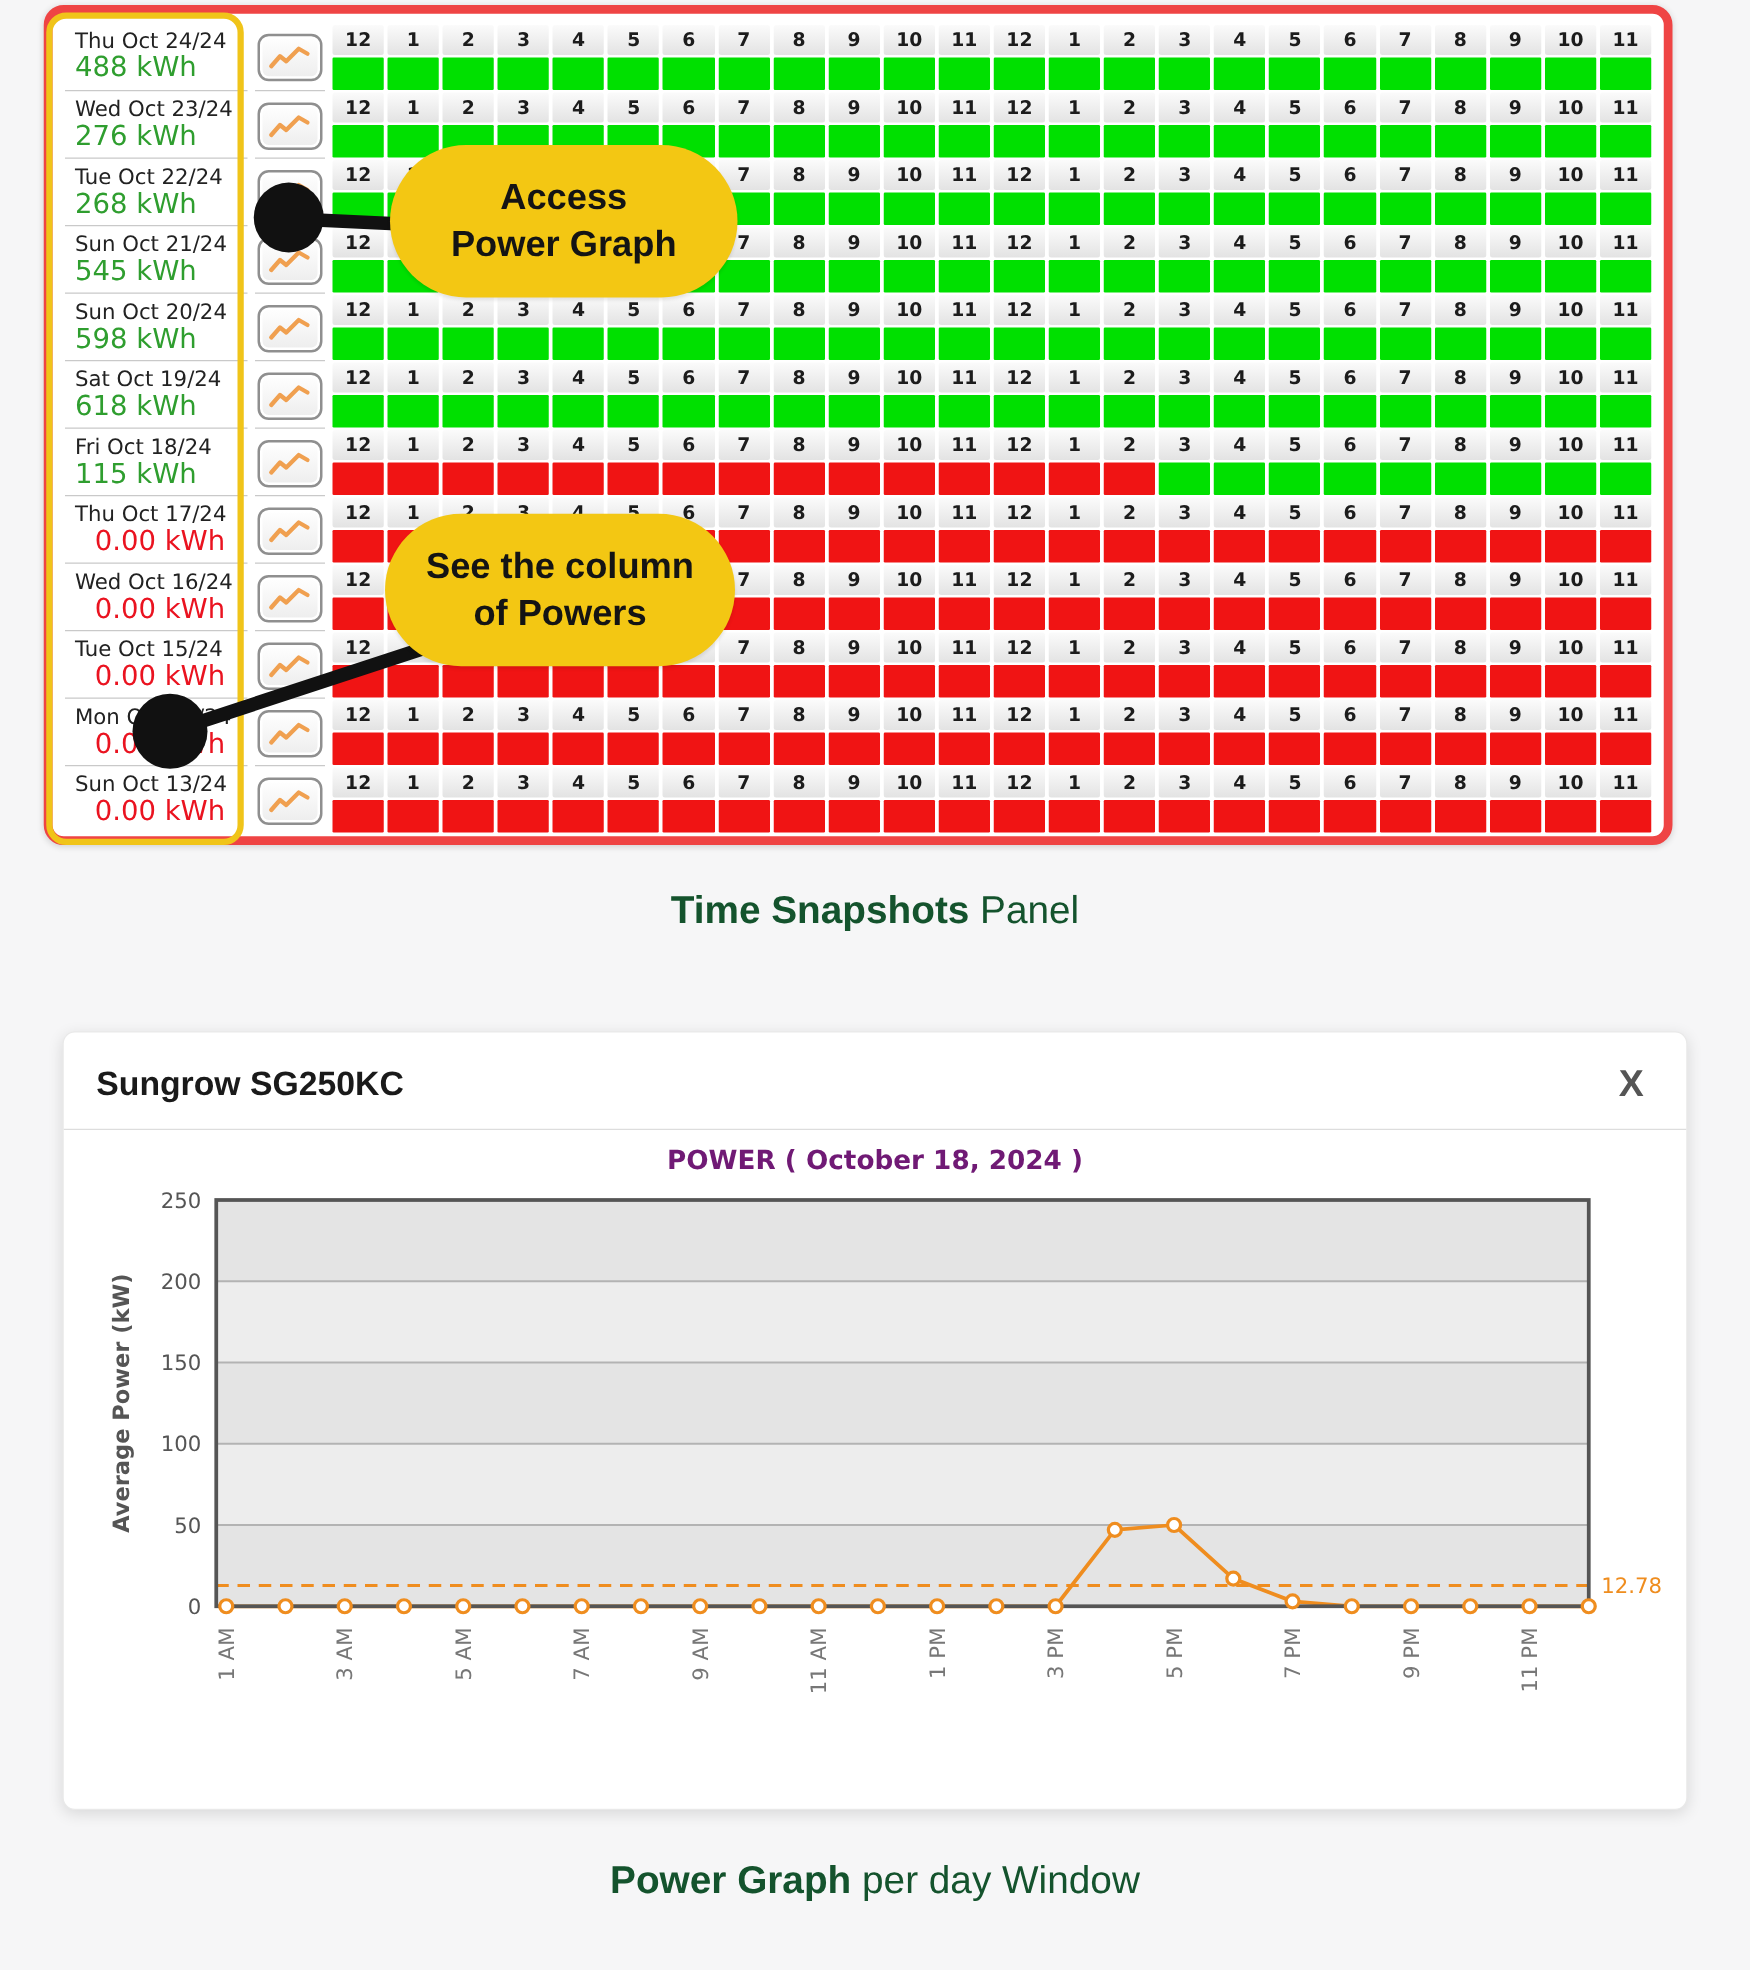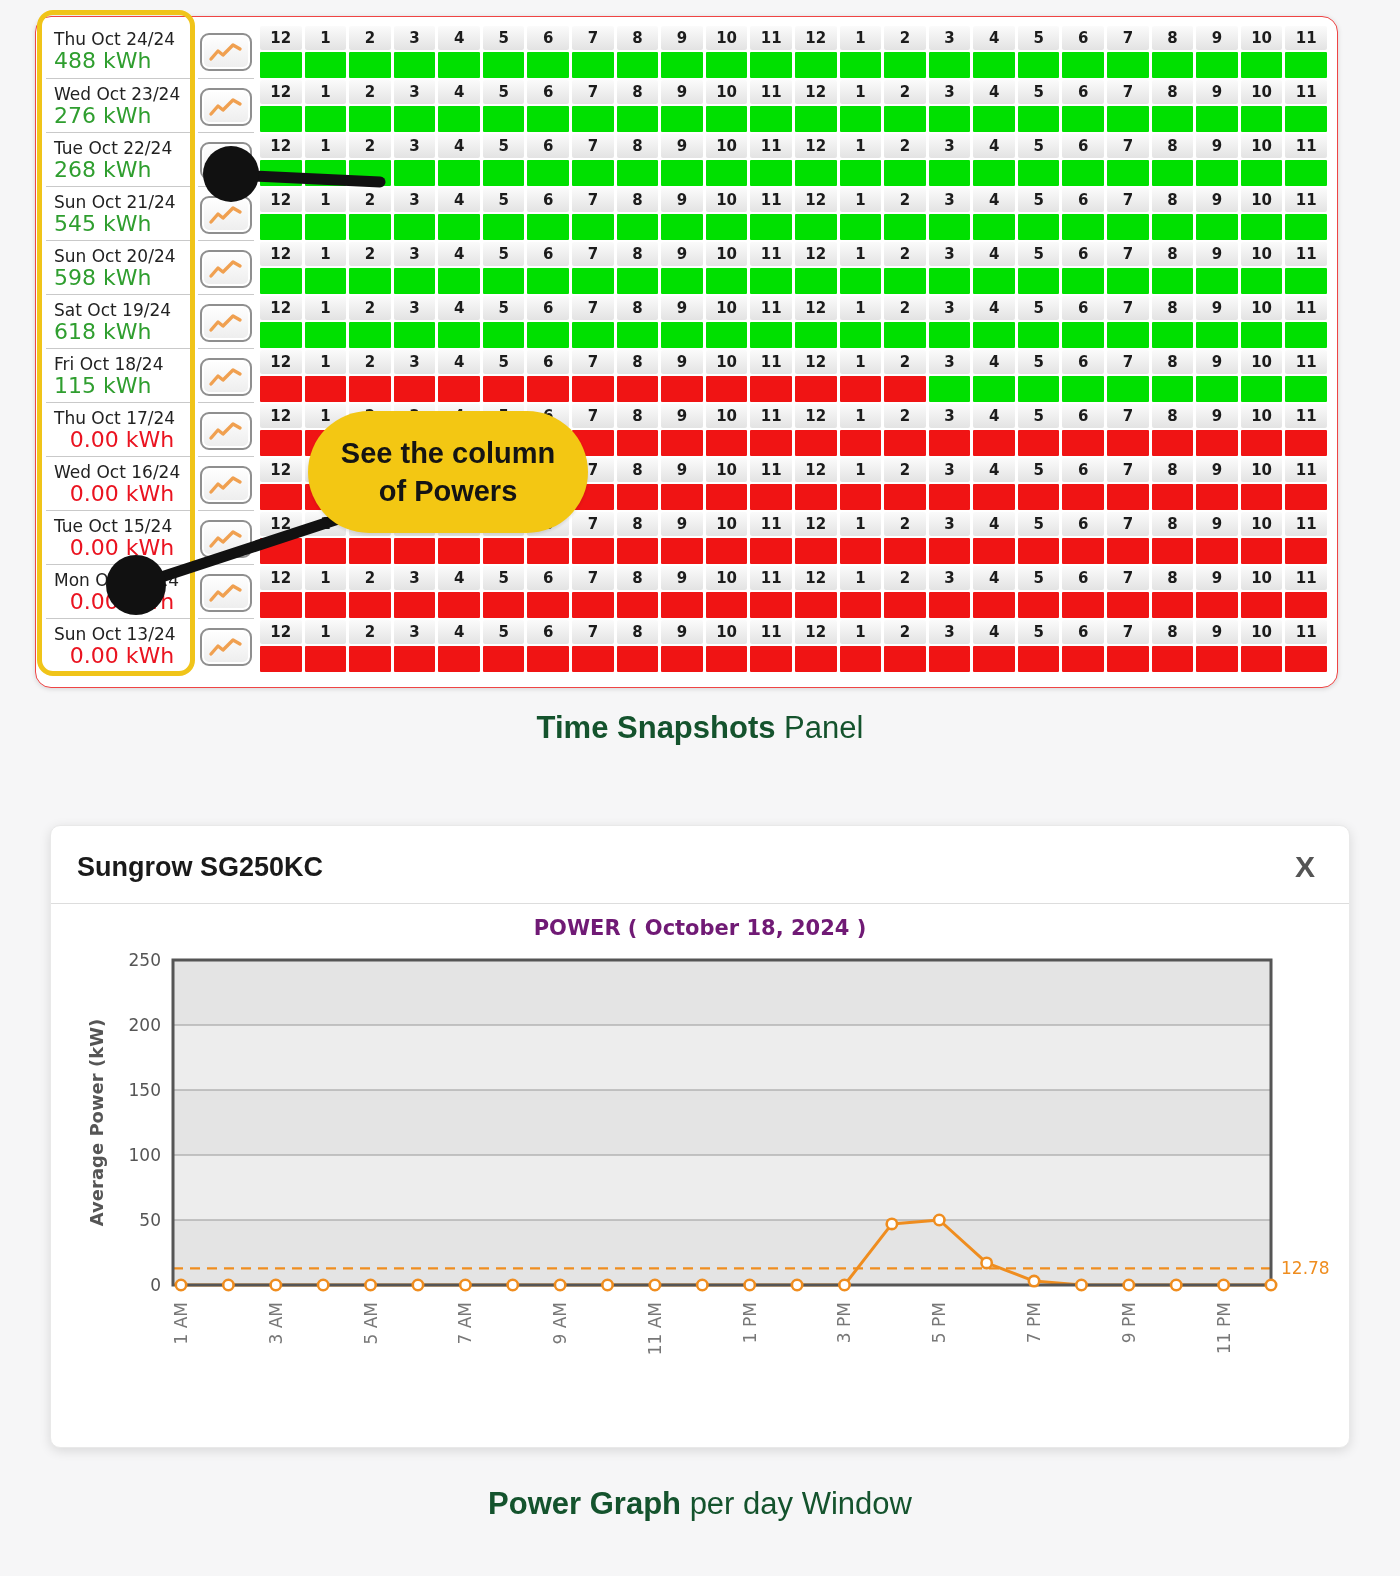--- a/index.html
+++ b/index.html
@@ -1,22 +1,22 @@
 <!DOCTYPE html>
 <html><head>
 <meta charset="utf-8">
 <style>
   html,body{margin:0;padding:0;background:#f6f6f7;}
   *{box-sizing:border-box;}
   .stage{position:relative;width:1400px;height:1576px;margin:0 auto;background:#f6f6f7;
          font-family:"DejaVu Sans",sans-serif;overflow:hidden;}
 
   
-  .snap-card{position:absolute;left:35px;top:16px;width:1303px;height:672px;background:#ffffff;
-             border:1px solid #ef4444;border-radius:16px;box-shadow:0 1px 5px rgba(0,0,0,.14);
+  .snap-card{position:absolute;left:35px;top:4px;width:1303px;height:672px;background:#ffffff;
+             border:7px solid #ef4444;border-radius:16px;box-shadow:0 1px 5px rgba(0,0,0,.14);
              padding:7px 10px 8px 10px;}
   .snap-rows{display:flex;flex-direction:column;height:100%;}
   .snap-row{display:flex;align-items:stretch;height:54px;gap:6px;}
   .date-cell{width:146px;padding:4px 2px 0 8px;overflow:hidden;}
   .snap-row + .snap-row .date-cell,
   .snap-row + .snap-row .icon-cell{border-top:1px solid #c9c9c9;}
   .date-line{font-size:17px;color:#222;line-height:22px;white-space:nowrap;}
   .energy-line{font-size:22px;line-height:22px;white-space:nowrap;}
   .energy-green{color:#2f9e2f;}
   .energy-red{color:#ea1320;text-align:center;}
@@ -45,21 +45,21 @@
 
   .caption{position:absolute;width:100%;text-align:center;
            font-family:"Liberation Sans",sans-serif;font-size:31px;color:#14532d;}
   .caption b{font-weight:bold;}
   .caption-top{top:710px;}
   .caption-bottom{top:1486px;}
 
   
   .modal-card{position:absolute;left:50px;top:825px;width:1300px;height:623px;background:#ffffff;
               border:1px solid #e9e9e9;border-radius:10px;box-shadow:0 3px 12px rgba(0,0,0,.12);}
-  .modal-head{display:flex;align-items:flex-start;justify-content:space-between;
+  .modal-head{display:flex;align-items:flex-end;justify-content:space-between;
               padding:26px 30px 20px 26px;}
   .modal-title{font-family:"Liberation Sans",sans-serif;font-weight:bold;font-size:27px;color:#1a1a1a;}
   .modal-close{font-family:"Liberation Sans",sans-serif;font-weight:bold;font-size:30px;color:#555;
                background:none;border:none;cursor:pointer;line-height:30px;padding:0 4px;}
   .modal-divider{height:1px;background:#dddddd;width:100%;}
   .chart-title{text-align:center;font-family:"DejaVu Sans",sans-serif;font-weight:bold;
                font-size:21px;color:#701a75;margin:12px 0 2px 0;}
   .chart-wrap{width:1300px;}
 </style>
 </head>
@@ -829,20 +829,24 @@
   </div>
   <div class="col-highlight"></div>
 
   <svg class="annot-svg">
     <line x1="232" y1="175" x2="380" y2="182" stroke="#111" stroke-width="11" stroke-linecap="round"></line>
     <circle cx="231" cy="174" r="28" fill="#111"></circle>
     <line x1="137" y1="585" x2="390" y2="502" stroke="#111" stroke-width="11" stroke-linecap="round"></line>
     <circle cx="136" cy="585" r="30" fill="#111"></circle>
   </svg>
 
+  <div class="bubble bubble-access">
+    <div>Access</div>
+    <div>Power Graph</div>
+  </div>
   <div class="bubble bubble-column">
     <div>See the column</div>
     <div>of Powers</div>
   </div>
 
   <div class="caption caption-top"><b>Time Snapshots</b><span> Panel</span></div>
 
   <div class="modal-card">
     <div class="modal-head">
       <div class="modal-title">Sungrow SG250KC</div>

